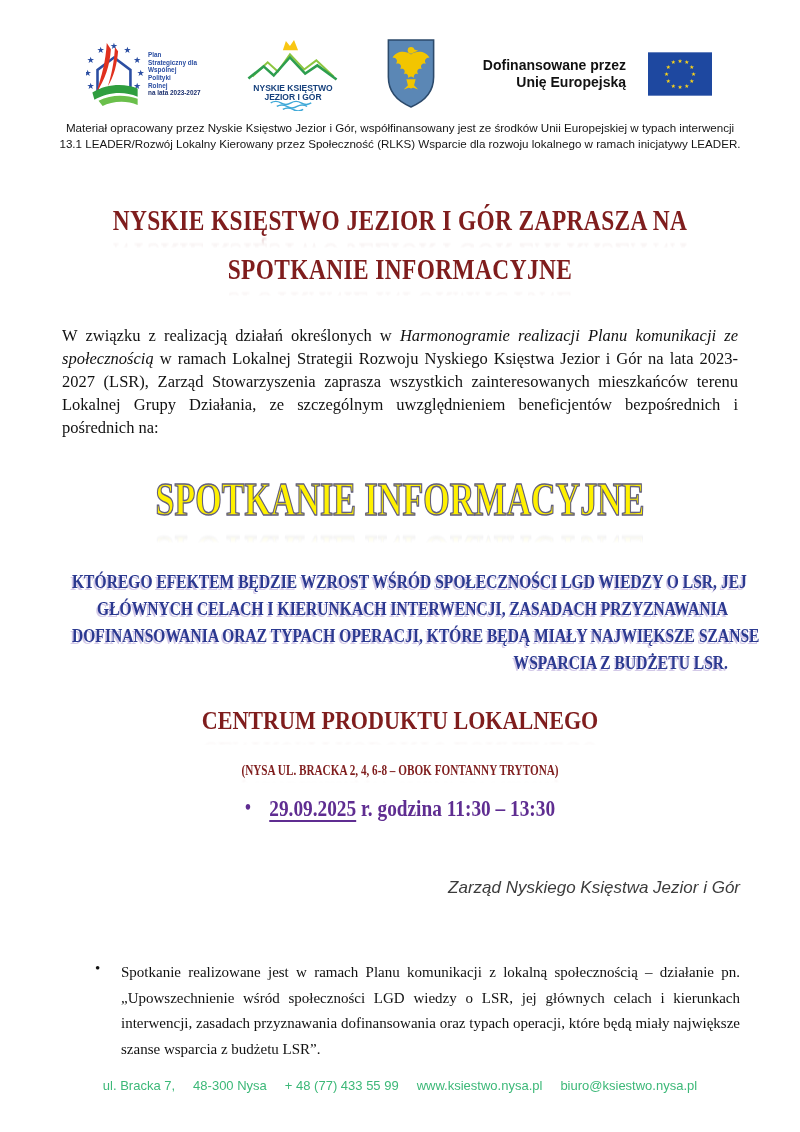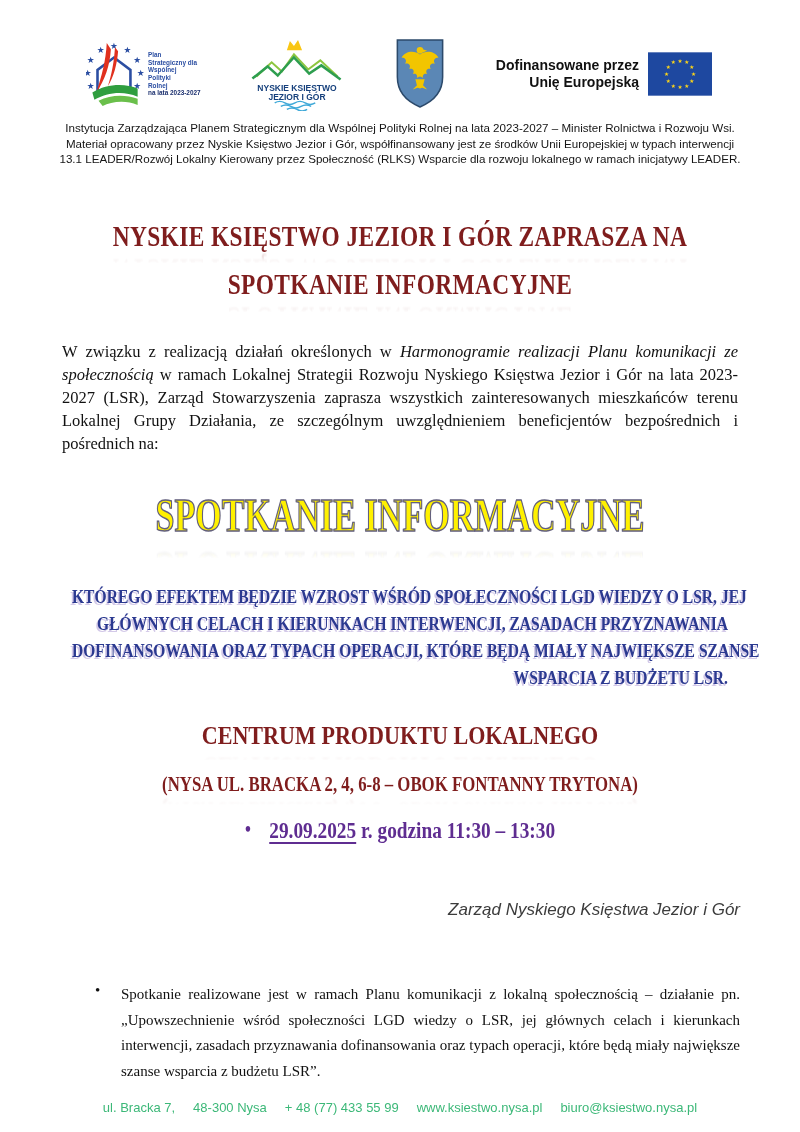--- a/index.html
+++ b/index.html
@@ -9,21 +9,21 @@
   }
 
   
   .logos{
     display:flex;align-items:center;justify-content:space-between;
     padding:36px 88px 0 86px;height:76px;
   }
   .logo{display:flex;align-items:center;}
   .psp-text{font-family:"Liberation Sans","DejaVu Sans",sans-serif;font-size:6.4px;line-height:7.6px;color:#2b4ea2;margin-left:4px;font-weight:600;}
   .psp-text .yrs{font-weight:800;color:#1b2f6e;}
-  .eu-block{display:flex;align-items:center;gap:9px;}
+  .eu-block{display:flex;align-items:center;gap:22px;}
   .eu-text{font-family:"Liberation Sans","DejaVu Sans",sans-serif;font-weight:bold;font-size:14px;line-height:17px;text-align:right;color:#111;}
 
   
   .funding-note{
     margin-top:8px;text-align:center;font-size:11.6px;line-height:15.6px;color:#151515;
     font-family:"Liberation Sans","DejaVu Sans",sans-serif;
   }
 
   
   .wa{text-align:center;font-weight:bold;color:#7f1d1d;}
@@ -51,21 +51,21 @@
   .event-title .refl{opacity:.33;}
 
   
   .goal{margin-top:22px;text-align:right;font-weight:bold;color:#2b3990;
     font-size:19px;line-height:27px;}
   .goal .wa-line{transform:scaleX(.82);text-shadow:-2px 2px 0 rgba(167,148,210,.5);}
 
   
   .venue-name{margin-top:30px;font-size:26px;}
   .venue-name .wa-line{transform:scaleX(.85);}
-  .venue-addr{margin-top:10px;font-size:21px;}
+  .venue-addr{margin-top:16px;font-size:14px;}
   .venue-addr .wa-line{transform:scaleX(.80);}
 
   
   .date-line{margin-top:12px;text-align:center;font-weight:bold;color:#5f2d91;
     font-size:23px;white-space:nowrap;transform:scaleX(.84);transform-origin:center;}
   .date-line .bullet{margin-right:22px;font-size:20px;position:relative;top:-2px;}
   .date-line .date{text-decoration:underline;text-decoration-thickness:2px;text-underline-offset:4px;}
 
   
   .signature{margin-top:56px;text-align:right;padding-right:60px;font-style:italic;
@@ -165,21 +165,20 @@
           <text x="19.7" y="29.5">★</text>
         <text x="18" y="23">★</text>
           <text x="19.7" y="16.5">★</text>
           <text x="24.5" y="11.7">★</text>
       </g>
     </svg>
   </div>
 </div>
 
 <div class="funding-note">
-  <div>Instytucja Zarządzająca Planem Strategicznym dla Wspólnej Polityki Rolnej na lata 2023-2027 – Minister Rolnictwa i Rozwoju Wsi.</div>
   <div>Materiał opracowany przez Nyskie Księstwo Jezior i Gór, współfinansowany jest ze środków Unii Europejskiej w typach interwencji</div>
   <div>13.1 LEADER/Rozwój Lokalny Kierowany przez Społeczność (RLKS) Wsparcie dla rozwoju lokalnego w ramach inicjatywy LEADER.</div>
 </div>
 
 <div class="wa main-title">
   <div class="wa-line">
     <span>NYSKIE KSIĘSTWO JEZIOR I GÓR ZAPRASZA NA</span>
     <span class="refl">
         <span>NYSKIE KSIĘSTWO JEZIOR I GÓR ZAPRASZA NA</span>
       </span>

